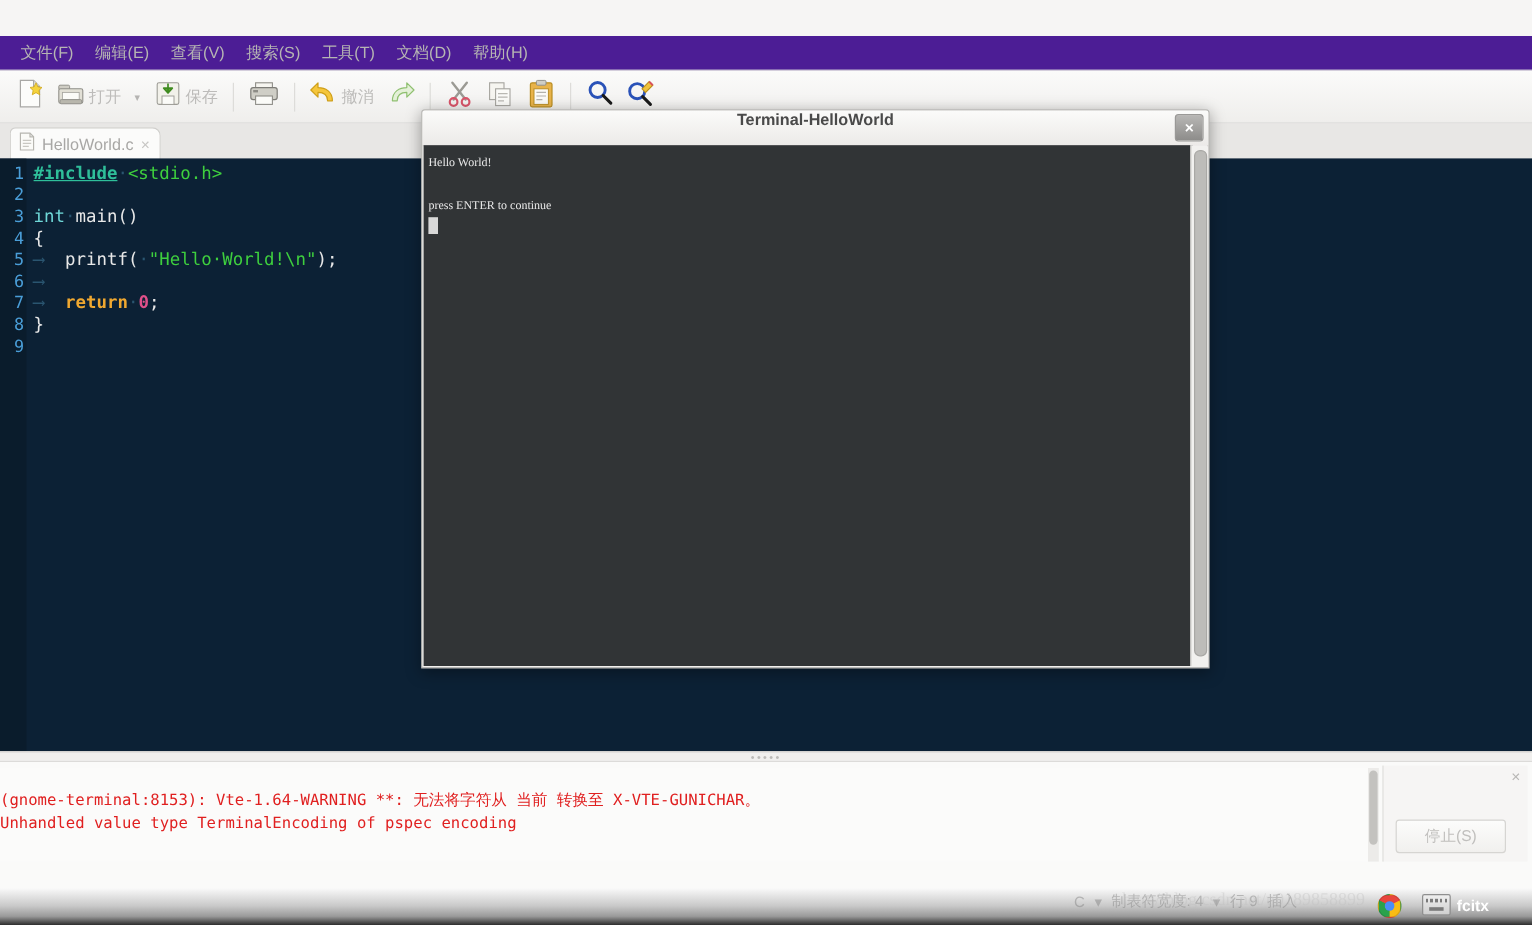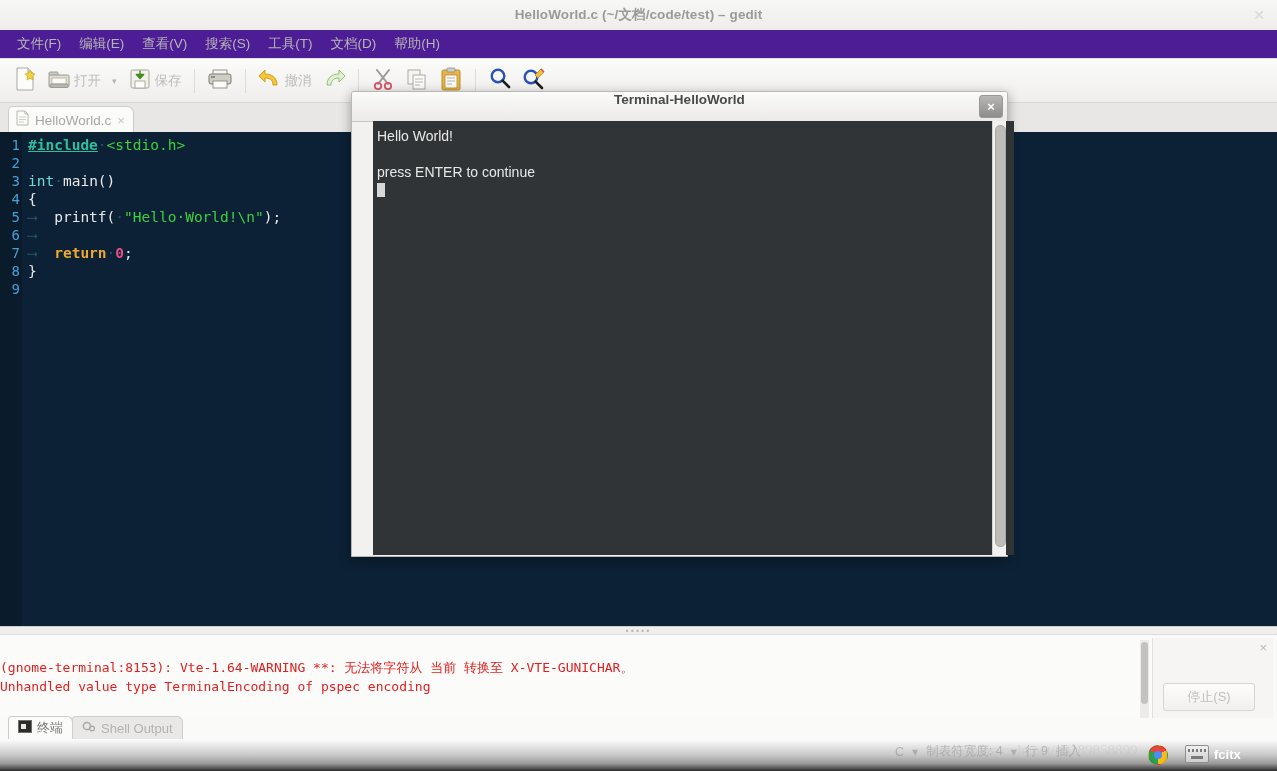--- a/index.html
+++ b/index.html
@@ -326,29 +326,28 @@
     border: 1px solid #9a9997;
     border-radius: 3px;
     color: #ffffff; font-size: 13px; font-weight: bold;
     display: flex; align-items: center; justify-content: center;
     cursor: pointer;
   }
   .term-body {
     position: absolute; left: 1px; top: 29px;
     width: 641px; height: 434px;
     background: #313436;
-    font-family: Liberation Sans, sans-serif;
-    font-size: 14px;
+    font-family: Liberation Serif, serif;
+    font-size: 10px;
     color: #e8e8e8;
     line-height: 18px;
     padding: 6px 0 0 4px;
     box-sizing: border-box;
     overflow: hidden;
     white-space: pre;
-    margin-left: 20px;
   }
   .term-cursor {
     display: inline-block;
     width: 8px; height: 14px;
     background: #d8d8d8;
     vertical-align: -2px;
   }
   .term-scroll {
     position: absolute; right: 1px; top: 29px;
     width: 13px; height: 434px;
@@ -364,24 +363,20 @@
     display: block;
   }
 </style>
 </head>
 <body>
 
 <div id="root">
 
   <div class="gedit-window">
 
-    <div class="titlebar">
-      <div class="titlebar-title">HelloWorld.c (~/文档/code/test) – gedit</div>
-      <div class="titlebar-close">✕</div>
-    </div>
 
     <div class="menubar">
       <div class="menu-item">文件(F)</div>
       <div class="menu-item">编辑(E)</div>
       <div class="menu-item">查看(V)</div>
       <div class="menu-item">搜索(S)</div>
       <div class="menu-item">工具(T)</div>
       <div class="menu-item">文档(D)</div>
       <div class="menu-item">帮助(H)</div>
     </div>
@@ -548,40 +543,20 @@
 Unhandled value type TerminalEncoding of pspec encoding</div>
       <div class="shell-scroll-v">
           <i></i>
         </div>
 
       <div class="panel-right">
         <div class="panel-close">×</div>
         <div class="stop-btn">停止(S)</div>
       </div>
 
-      <div class="panel-tabs">
-        <div class="ptab active">
-          <span class="icon">
-            <svg width="14" height="13" viewBox="0 0 14 13">
-              <rect x="0.5" y="0.5" width="13" height="12" fill="#2b2b2b" stroke="#6f6e6c" stroke-width="1"></rect>
-              <rect x="3" y="4" width="5" height="5" fill="#e8e8e8"></rect>
-            </svg>
-          </span>
-          <span>终端</span>
-        </div>
-        <div class="ptab inactive">
-          <span class="icon">
-            <svg width="14" height="13" viewBox="0 0 14 13">
-              <circle cx="5" cy="6" r="3.6" fill="none" stroke="#a9a8a4" stroke-width="1.5"></circle>
-              <circle cx="10" cy="8.5" r="2.4" fill="none" stroke="#a9a8a4" stroke-width="1.3"></circle>
-            </svg>
-          </span>
-          <span>Shell Output</span>
-        </div>
-      </div>
     </div>
 
     <div class="statusbar">
       <div class="status-inner">
         <span>C</span>
         <span>▾</span>
         <span>制表符宽度: 4</span>
         <span>▾</span>
         <span>行 9</span>
         <span>插入</span>

